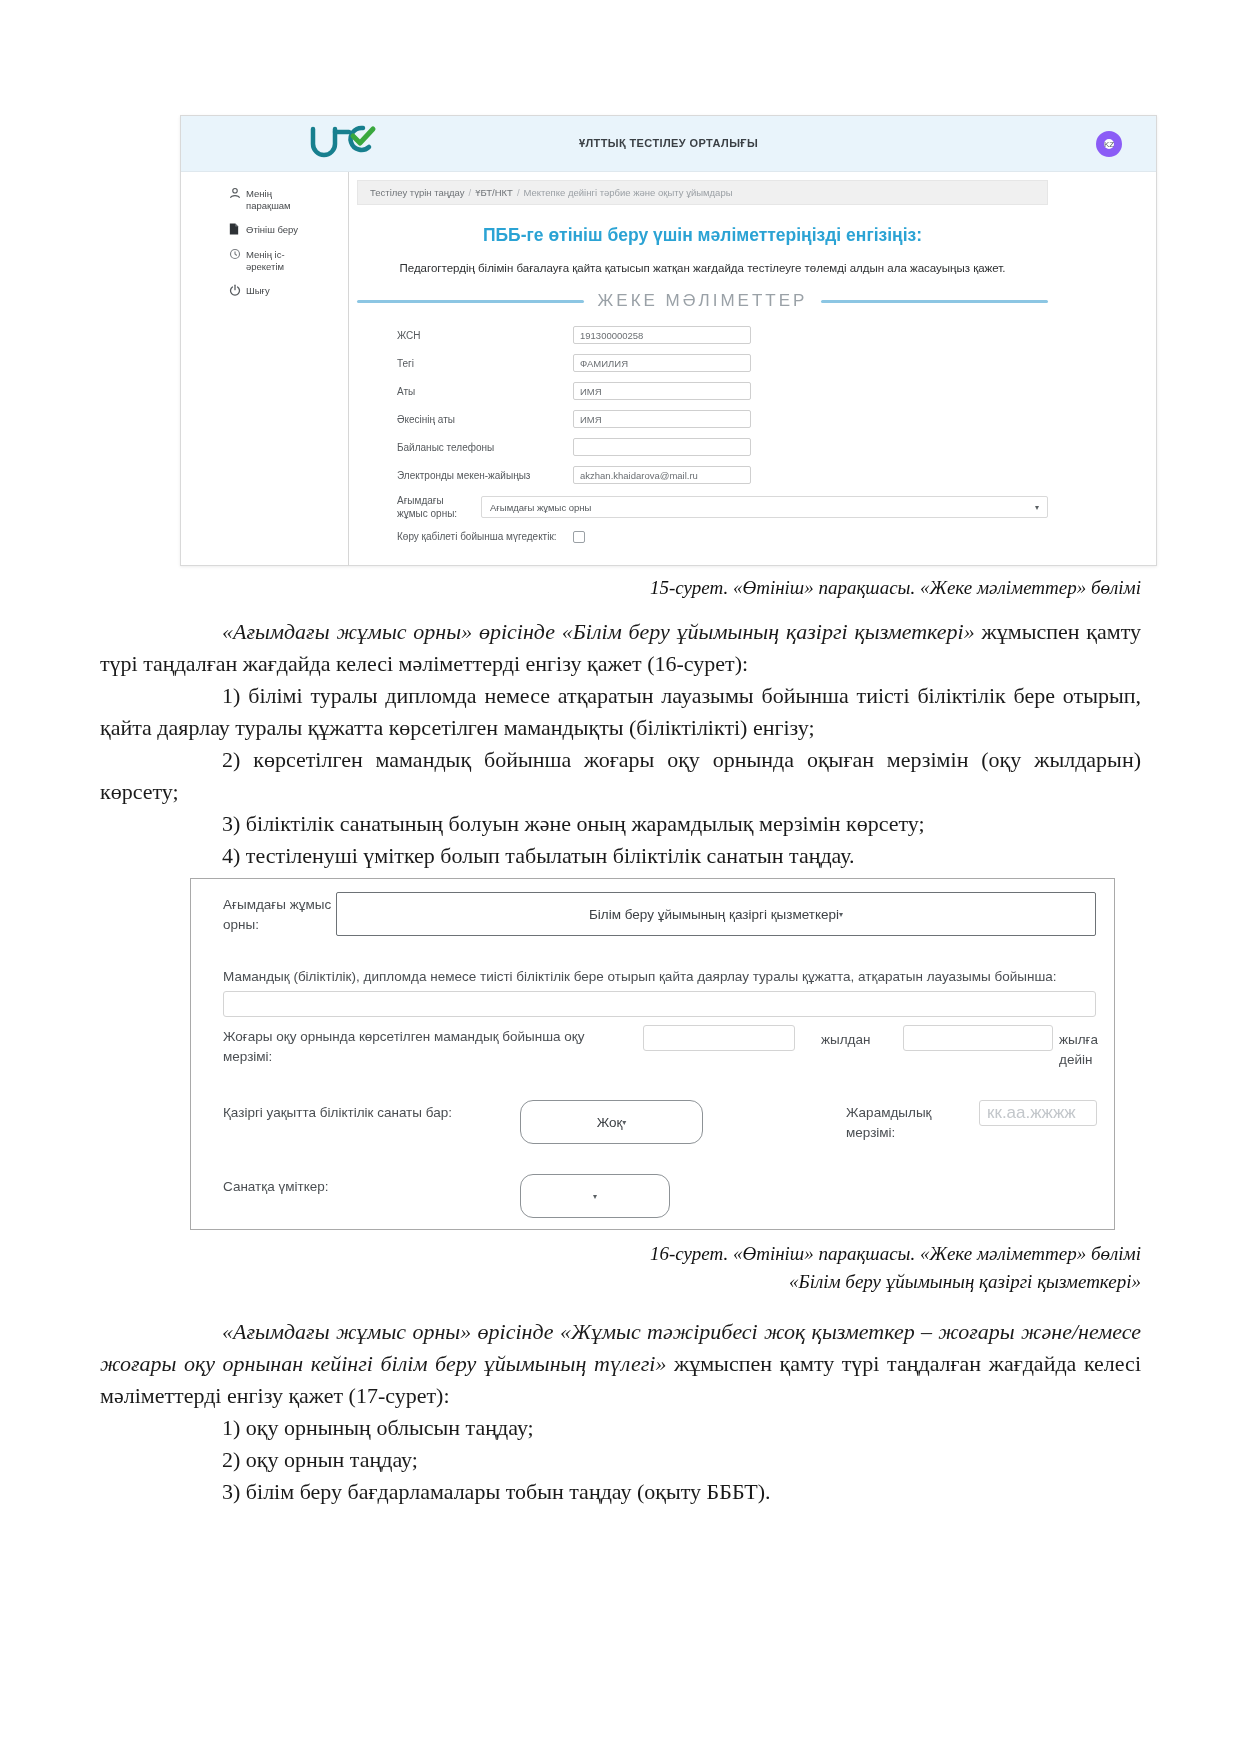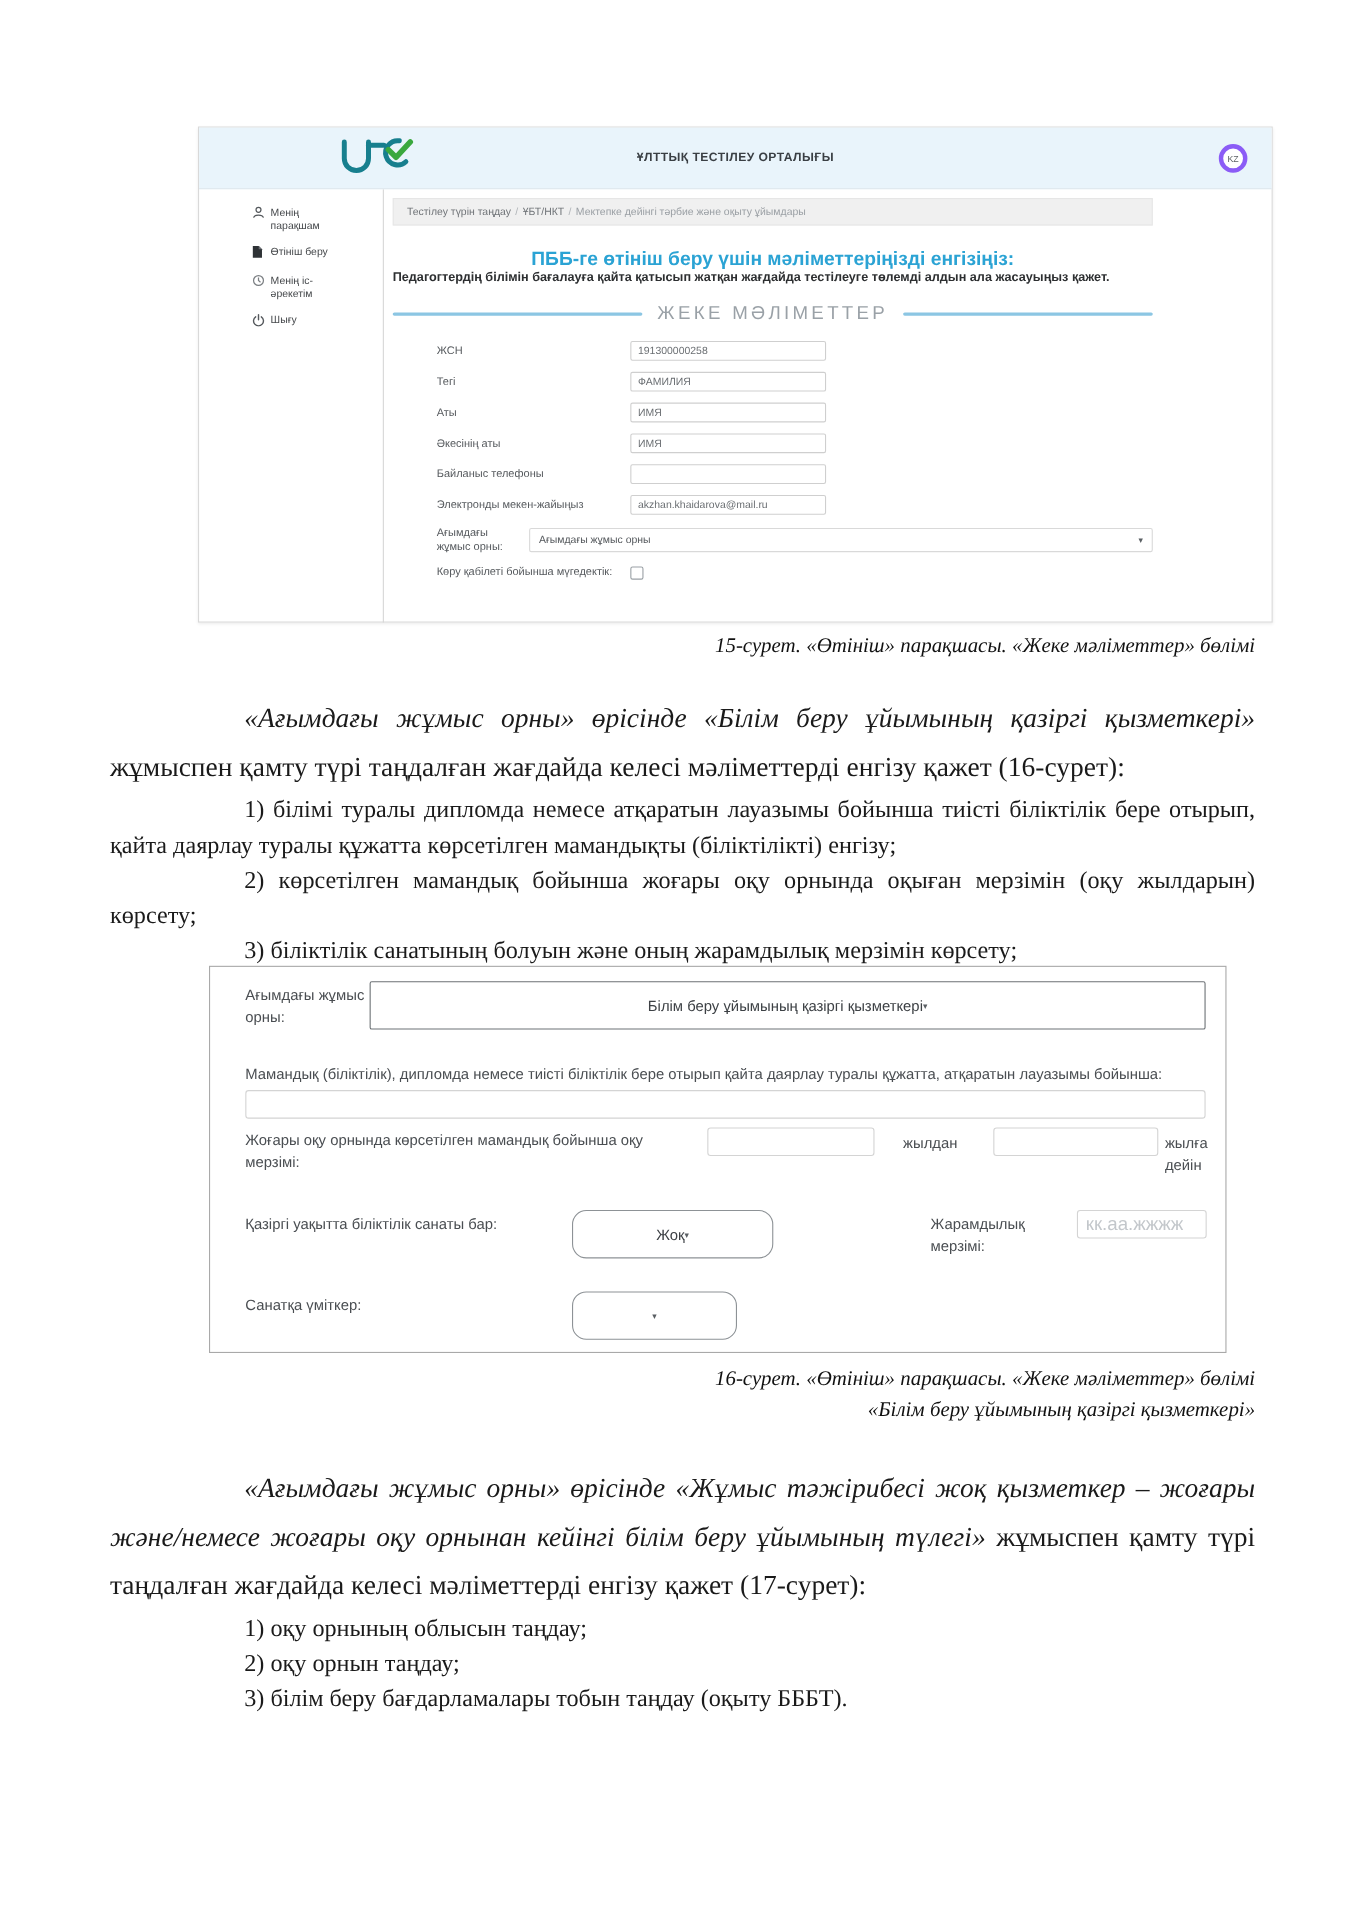--- a/index.html
+++ b/index.html
@@ -19,22 +19,22 @@
   }
   .shot1-header {
     position:relative; height:56px; background:#e9f4fb; border-bottom:1px solid #dfe8ee;
   }
   .logo { position:absolute; left:118px; top:8px; }
   .shot1-title {
     position:absolute; left:0; right:0; top:21px; text-align:center;
     font-size:11px; font-weight:bold; color:#3a3f44; letter-spacing:.4px;
   }
   .lang-badge {
-    position:absolute; right:22px; top:15px; width:26px; height:26px;
-    border:4px solid #8b5cf6; border-radius:50%; color:#5a5f63;
+    position:absolute; right:34px; top:15px; width:26px; height:26px;
+    border:8px solid #8b5cf6; border-radius:50%; color:#5a5f63;
     font-size:8px; display:flex; align-items:center; justify-content:center;
     background:#fff; cursor:pointer;
   }
   .shot1-body { display:flex; height:394px; }
   .sidebar {
     width:168px; border-right:1px solid #d6d6d6; padding:16px 8px 0 48px;
     display:flex; flex-direction:column; gap:11px;
   }
   .side-item { display:flex; gap:5px; font-size:9.5px; color:#46494c; line-height:1.3; cursor:pointer; }
   .side-item .ic { flex:0 0 12px; margin-top:-1px; }
@@ -45,22 +45,22 @@
     font-size:9.5px; color:#8d9094; white-space:nowrap; overflow:hidden;
   }
   .crumbbar .seg1 { color:#707478; cursor:pointer; }
   .crumbbar .seg2 { color:#9ba0a5; }
   .crumbbar .sep { color:#b0b4b8; margin:0 4px; }
   .shot1-heading {
     margin-top:20px; text-align:center; color:#2ba3d4;
     font-size:17.5px; font-weight:bold;
   }
   .shot1-notice {
-    margin-top:0; text-align:left; color:#2d2f31;
-    font-size:11.5px; font-weight:bold;
+    margin-top:16px; text-align:center; color:#2d2f31;
+    font-size:11.5px; font-weight:normal;
   }
   .section-row { margin-top:17px; display:flex; align-items:center; gap:14px; }
   .section-row .dash { flex:1; height:3px; background:#8cc6e3; border-radius:2px; }
   .section-title {
     font-size:17px; letter-spacing:3px; color:#9aa1a7; white-space:nowrap;
   }
   .form15 { margin-top:15px; padding-left:40px; }
   .frow { display:flex; align-items:center; margin-bottom:10px; }
   .frow .flabel { width:176px; font-size:10px; color:#55595d; line-height:1.3; padding-right:10px; }
   .frow input.fin {
@@ -79,21 +79,21 @@
     display:inline-block; width:12px; height:12px; border:1px solid #9aa0a5;
     border-radius:2px; background:#fff; cursor:pointer;
   }
 
   
   .caption {
     position:absolute; left:100px; width:1041px; text-align:right;
     font-style:italic; font-size:19px; color:#111; line-height:28px;
   }
   .textblock { position:absolute; left:100px; width:1041px; }
-  .body-par { text-align:justify; text-indent:122px; font-size:25px; line-height:44px;margin-top:16px; }
+  .body-par { text-align:justify; text-indent:122px; font-size:22px; line-height:32px; }
   .body-par i { font-style:italic; }
   .body-item { text-align:justify; text-indent:122px; font-size:22px; line-height:32px; }
 
   
   .shot2 {
     position:absolute; left:190px; top:878px; width:925px; height:352px;
     background:#ffffff; border:1px solid #a9a9a9;
     font-family:"Liberation Sans", sans-serif; font-size:13.5px; color:#4a4e52;
   }
   .shot2 .abs { position:absolute; }

